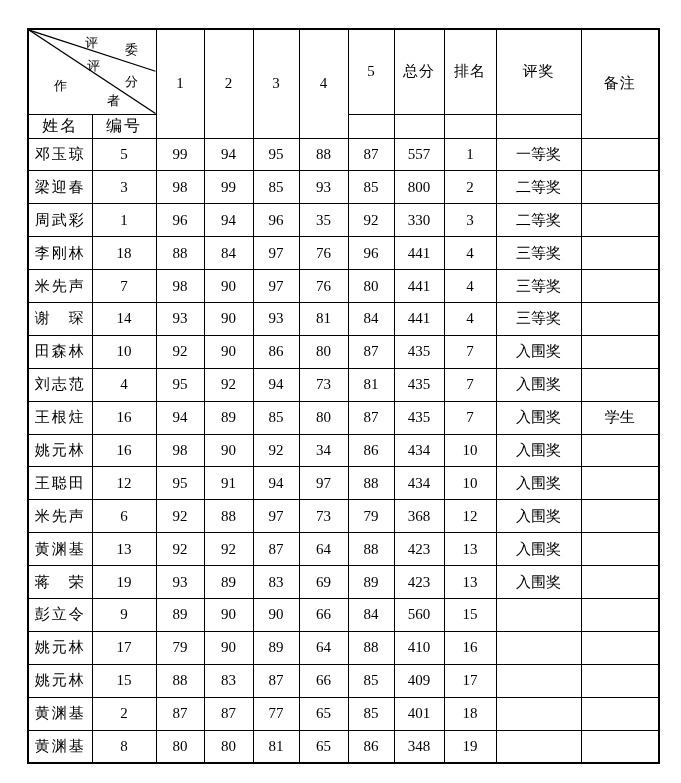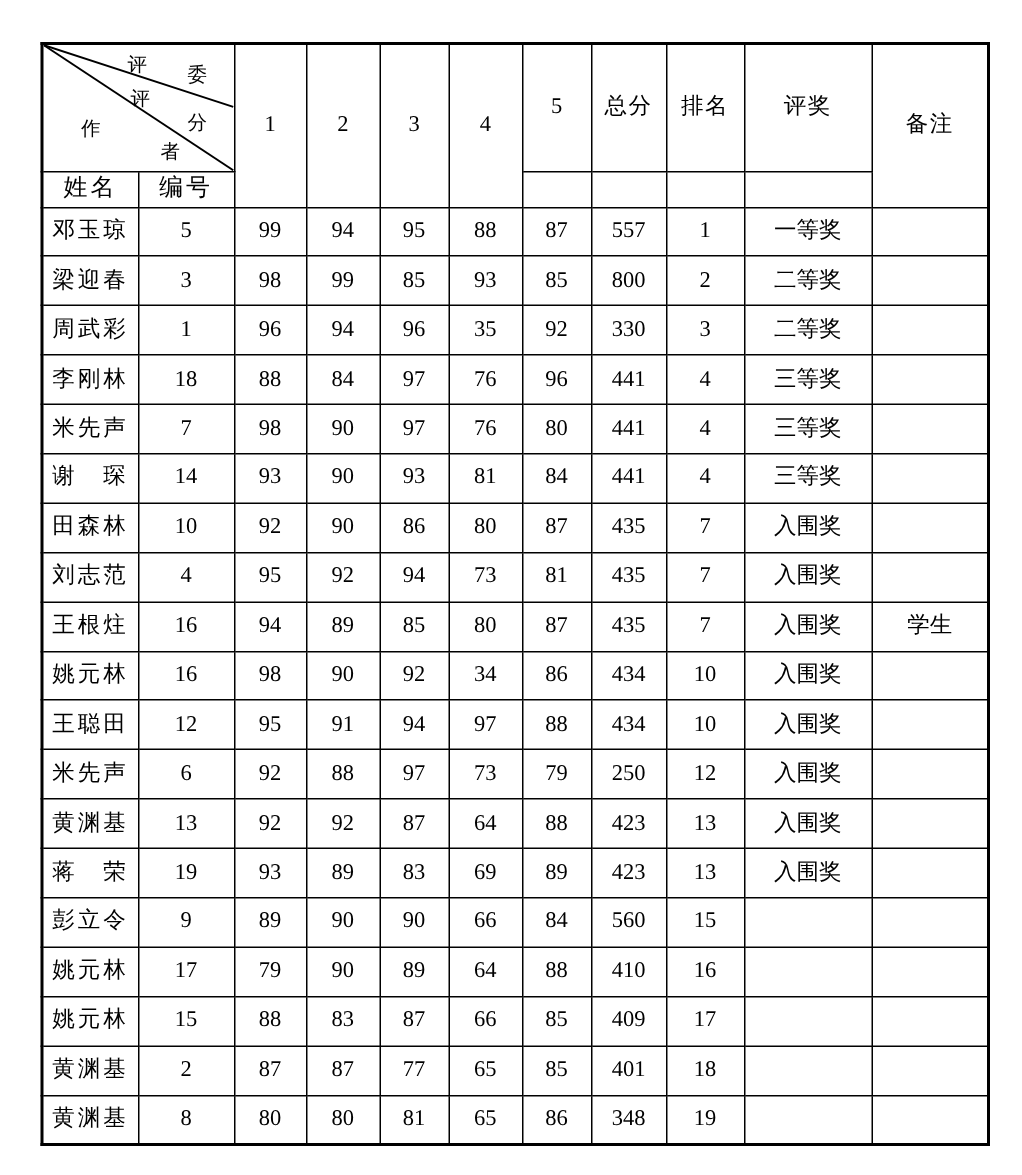--- a/index.html
+++ b/index.html
@@ -253,21 +253,21 @@
           <td></td>
         </tr>
         <tr class="data-row">
           <td class="name-cell">米先声</td>
           <td>6</td>
           <td>92</td>
           <td>88</td>
           <td>97</td>
           <td>73</td>
           <td>79</td>
-          <td>250</td>
+          <td>368</td>
           <td>12</td>
           <td>入围奖</td>
           <td></td>
         </tr>
         <tr class="data-row">
           <td class="name-cell">黄渊基</td>
           <td>13</td>
           <td>92</td>
           <td>92</td>
           <td>87</td>

